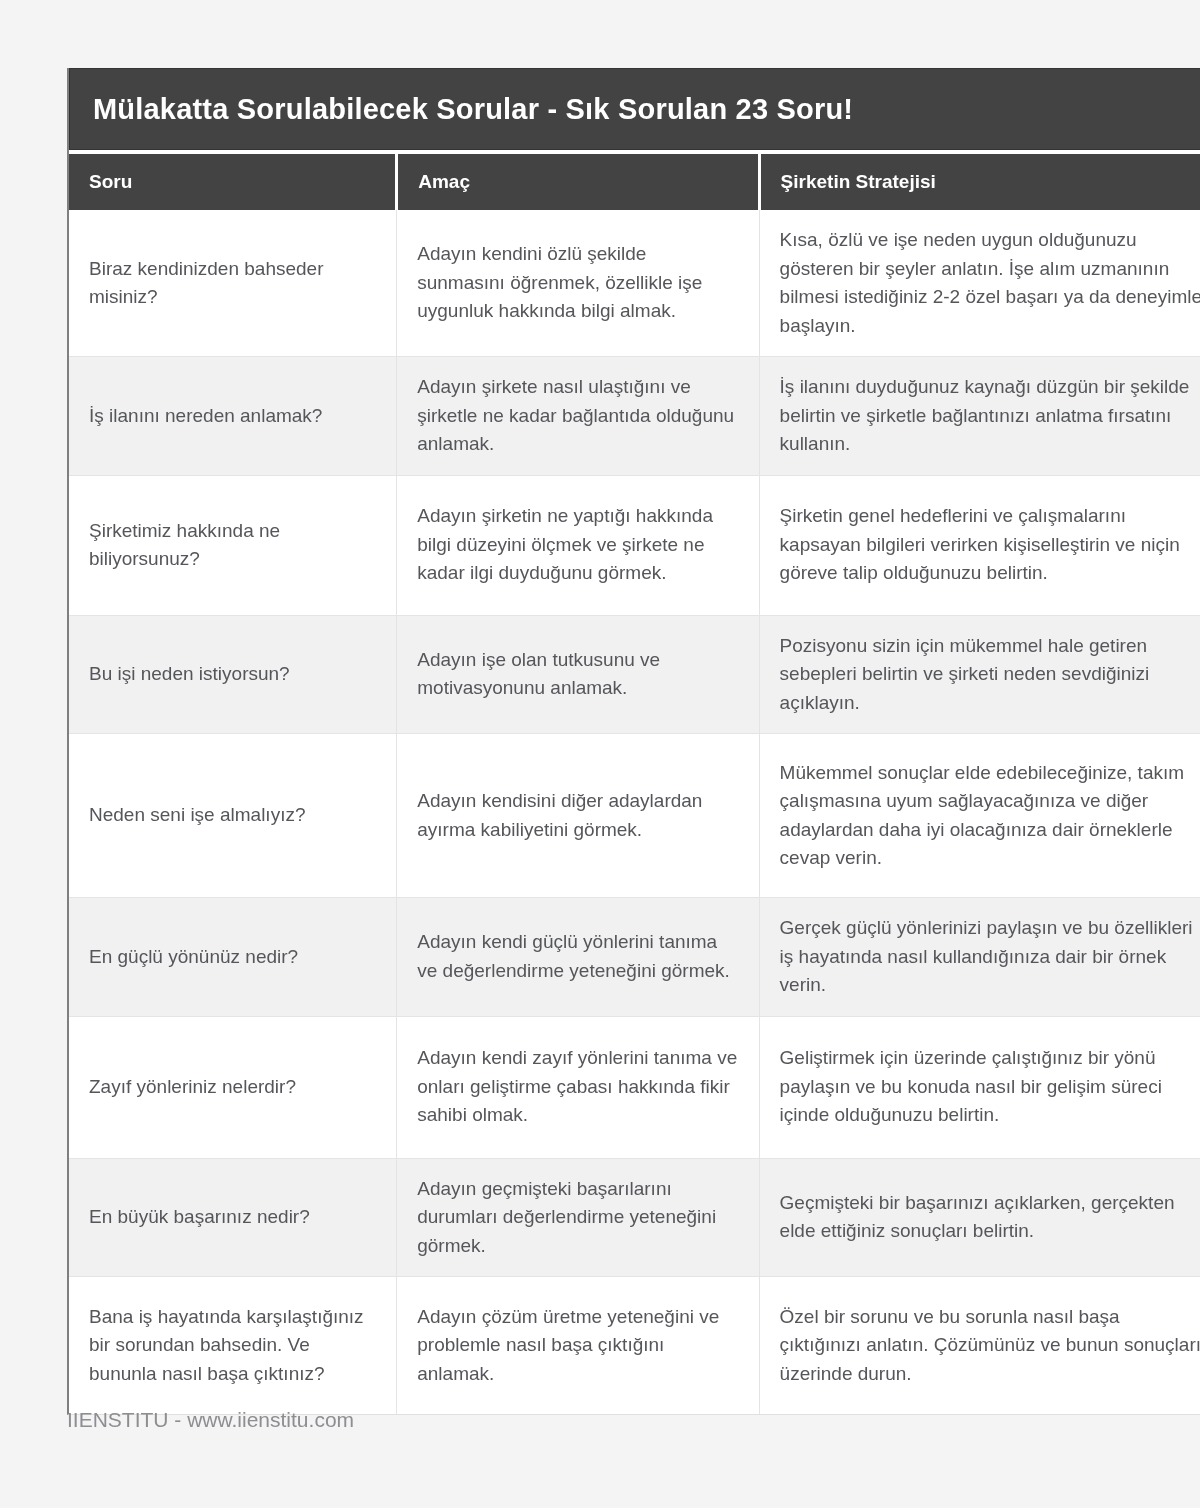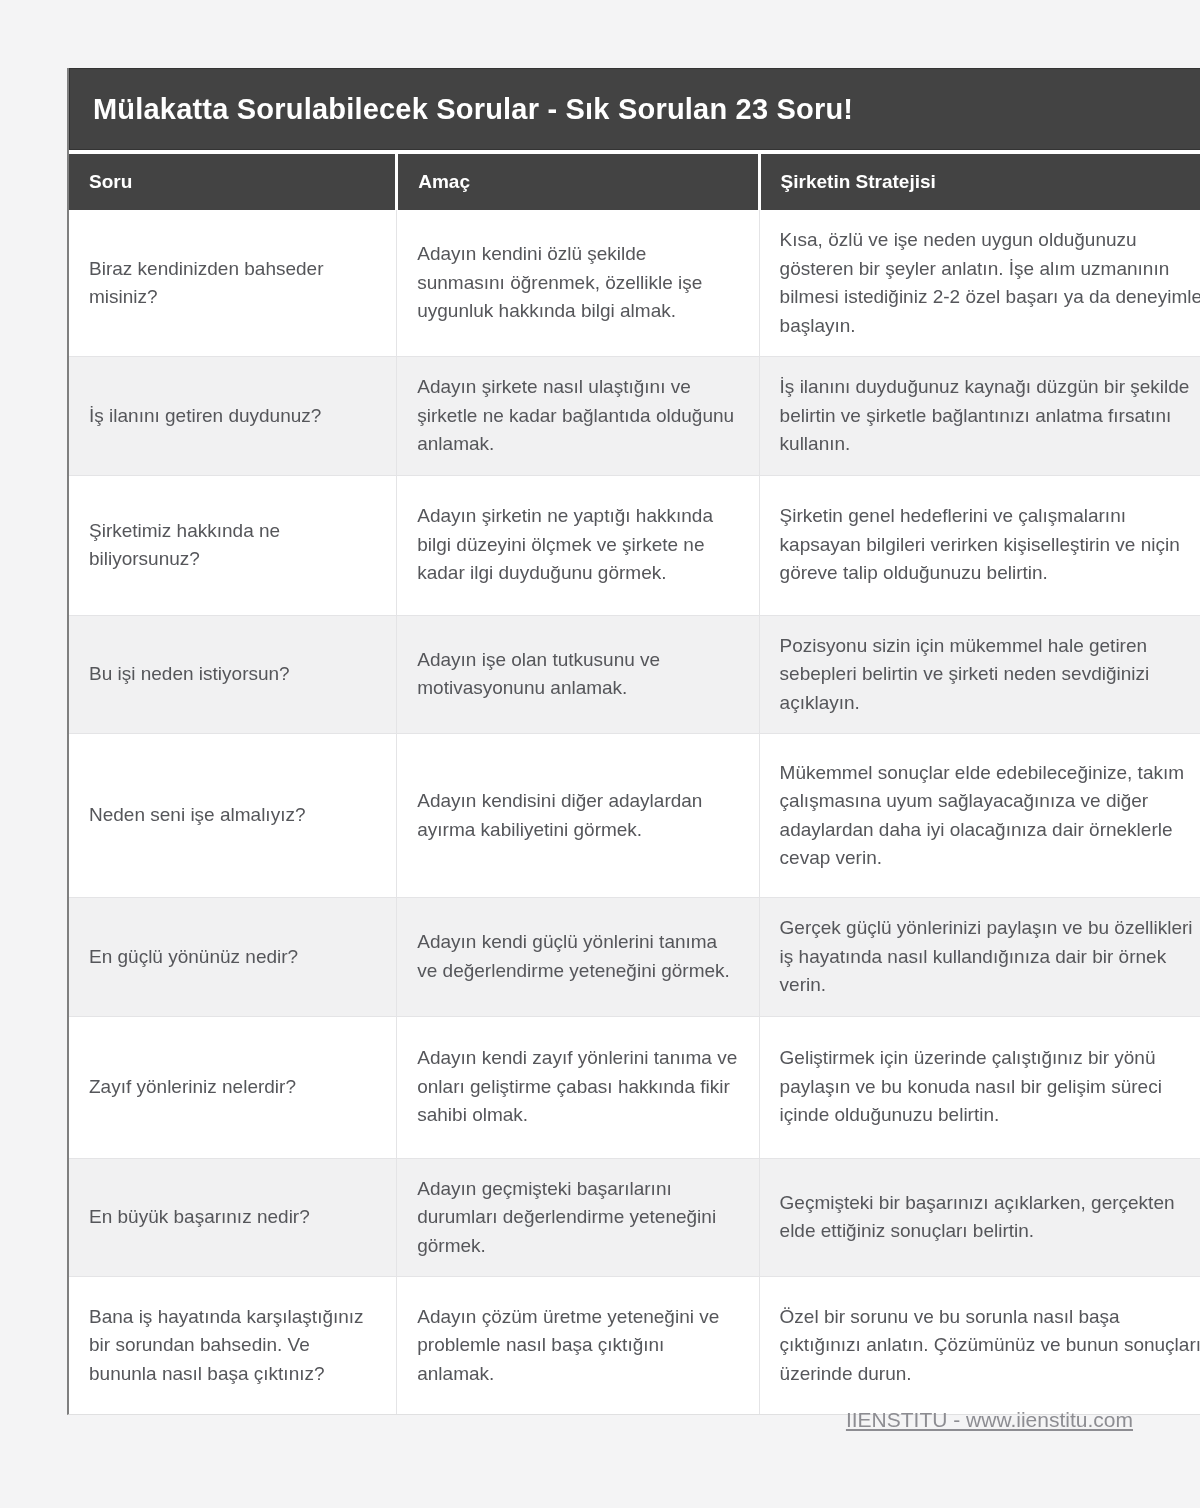--- a/index.html
+++ b/index.html
@@ -74,24 +74,23 @@
   tbody tr:nth-child(5) { height: 164px; }
   tbody tr:nth-child(6) { height: 116px; }
   tbody tr:nth-child(7) { height: 142px; }
   tbody tr:nth-child(8) { height: 110px; }
   tbody tr:nth-child(9) { height: 137px; }
   .footer {
     position: absolute;
     left: 67px;
     top: 1408px;
     width: 1066px;
-    text-align: right;
+    text-align: left;
     color: #8d8d92;
     font-size: 21px;
-    text-decoration: underline;
   }
 </style>
 </head>
 <body>
 
 <div class="viewport">
   <div class="table-card">
 
     <div class="title-bar">
       <h1>Mülakatta Sorulabilecek Sorular - Sık Sorulan 23 Soru!</h1>
@@ -110,21 +109,21 @@
           <th>Şirketin Stratejisi</th>
         </tr>
       </thead>
       <tbody>
         <tr>
           <td>Biraz kendinizden bahseder misiniz?</td>
           <td>Adayın kendini özlü şekilde sunmasını öğrenmek, özellikle işe uygunluk hakkında bilgi almak.</td>
           <td>Kısa, özlü ve işe neden uygun olduğunuzu gösteren bir şeyler anlatın. İşe alım uzmanının bilmesi istediğiniz 2-2 özel başarı ya da deneyimle başlayın.</td>
         </tr>
         <tr>
-          <td>İş ilanını getiren duydunuz?</td>
+          <td>İş ilanını nereden anlamak?</td>
           <td>Adayın şirkete nasıl ulaştığını ve şirketle ne kadar bağlantıda olduğunu anlamak.</td>
           <td>İş ilanını duyduğunuz kaynağı düzgün bir şekilde belirtin ve şirketle bağlantınızı anlatma fırsatını kullanın.</td>
         </tr>
         <tr>
           <td>Şirketimiz hakkında ne biliyorsunuz?</td>
           <td>Adayın şirketin ne yaptığı hakkında bilgi düzeyini ölçmek ve şirkete ne kadar ilgi duyduğunu görmek.</td>
           <td>Şirketin genel hedeflerini ve çalışmalarını kapsayan bilgileri verirken kişiselleştirin ve niçin göreve talip olduğunuzu belirtin.</td>
         </tr>
         <tr>
           <td>Bu işi neden istiyorsun?</td>

